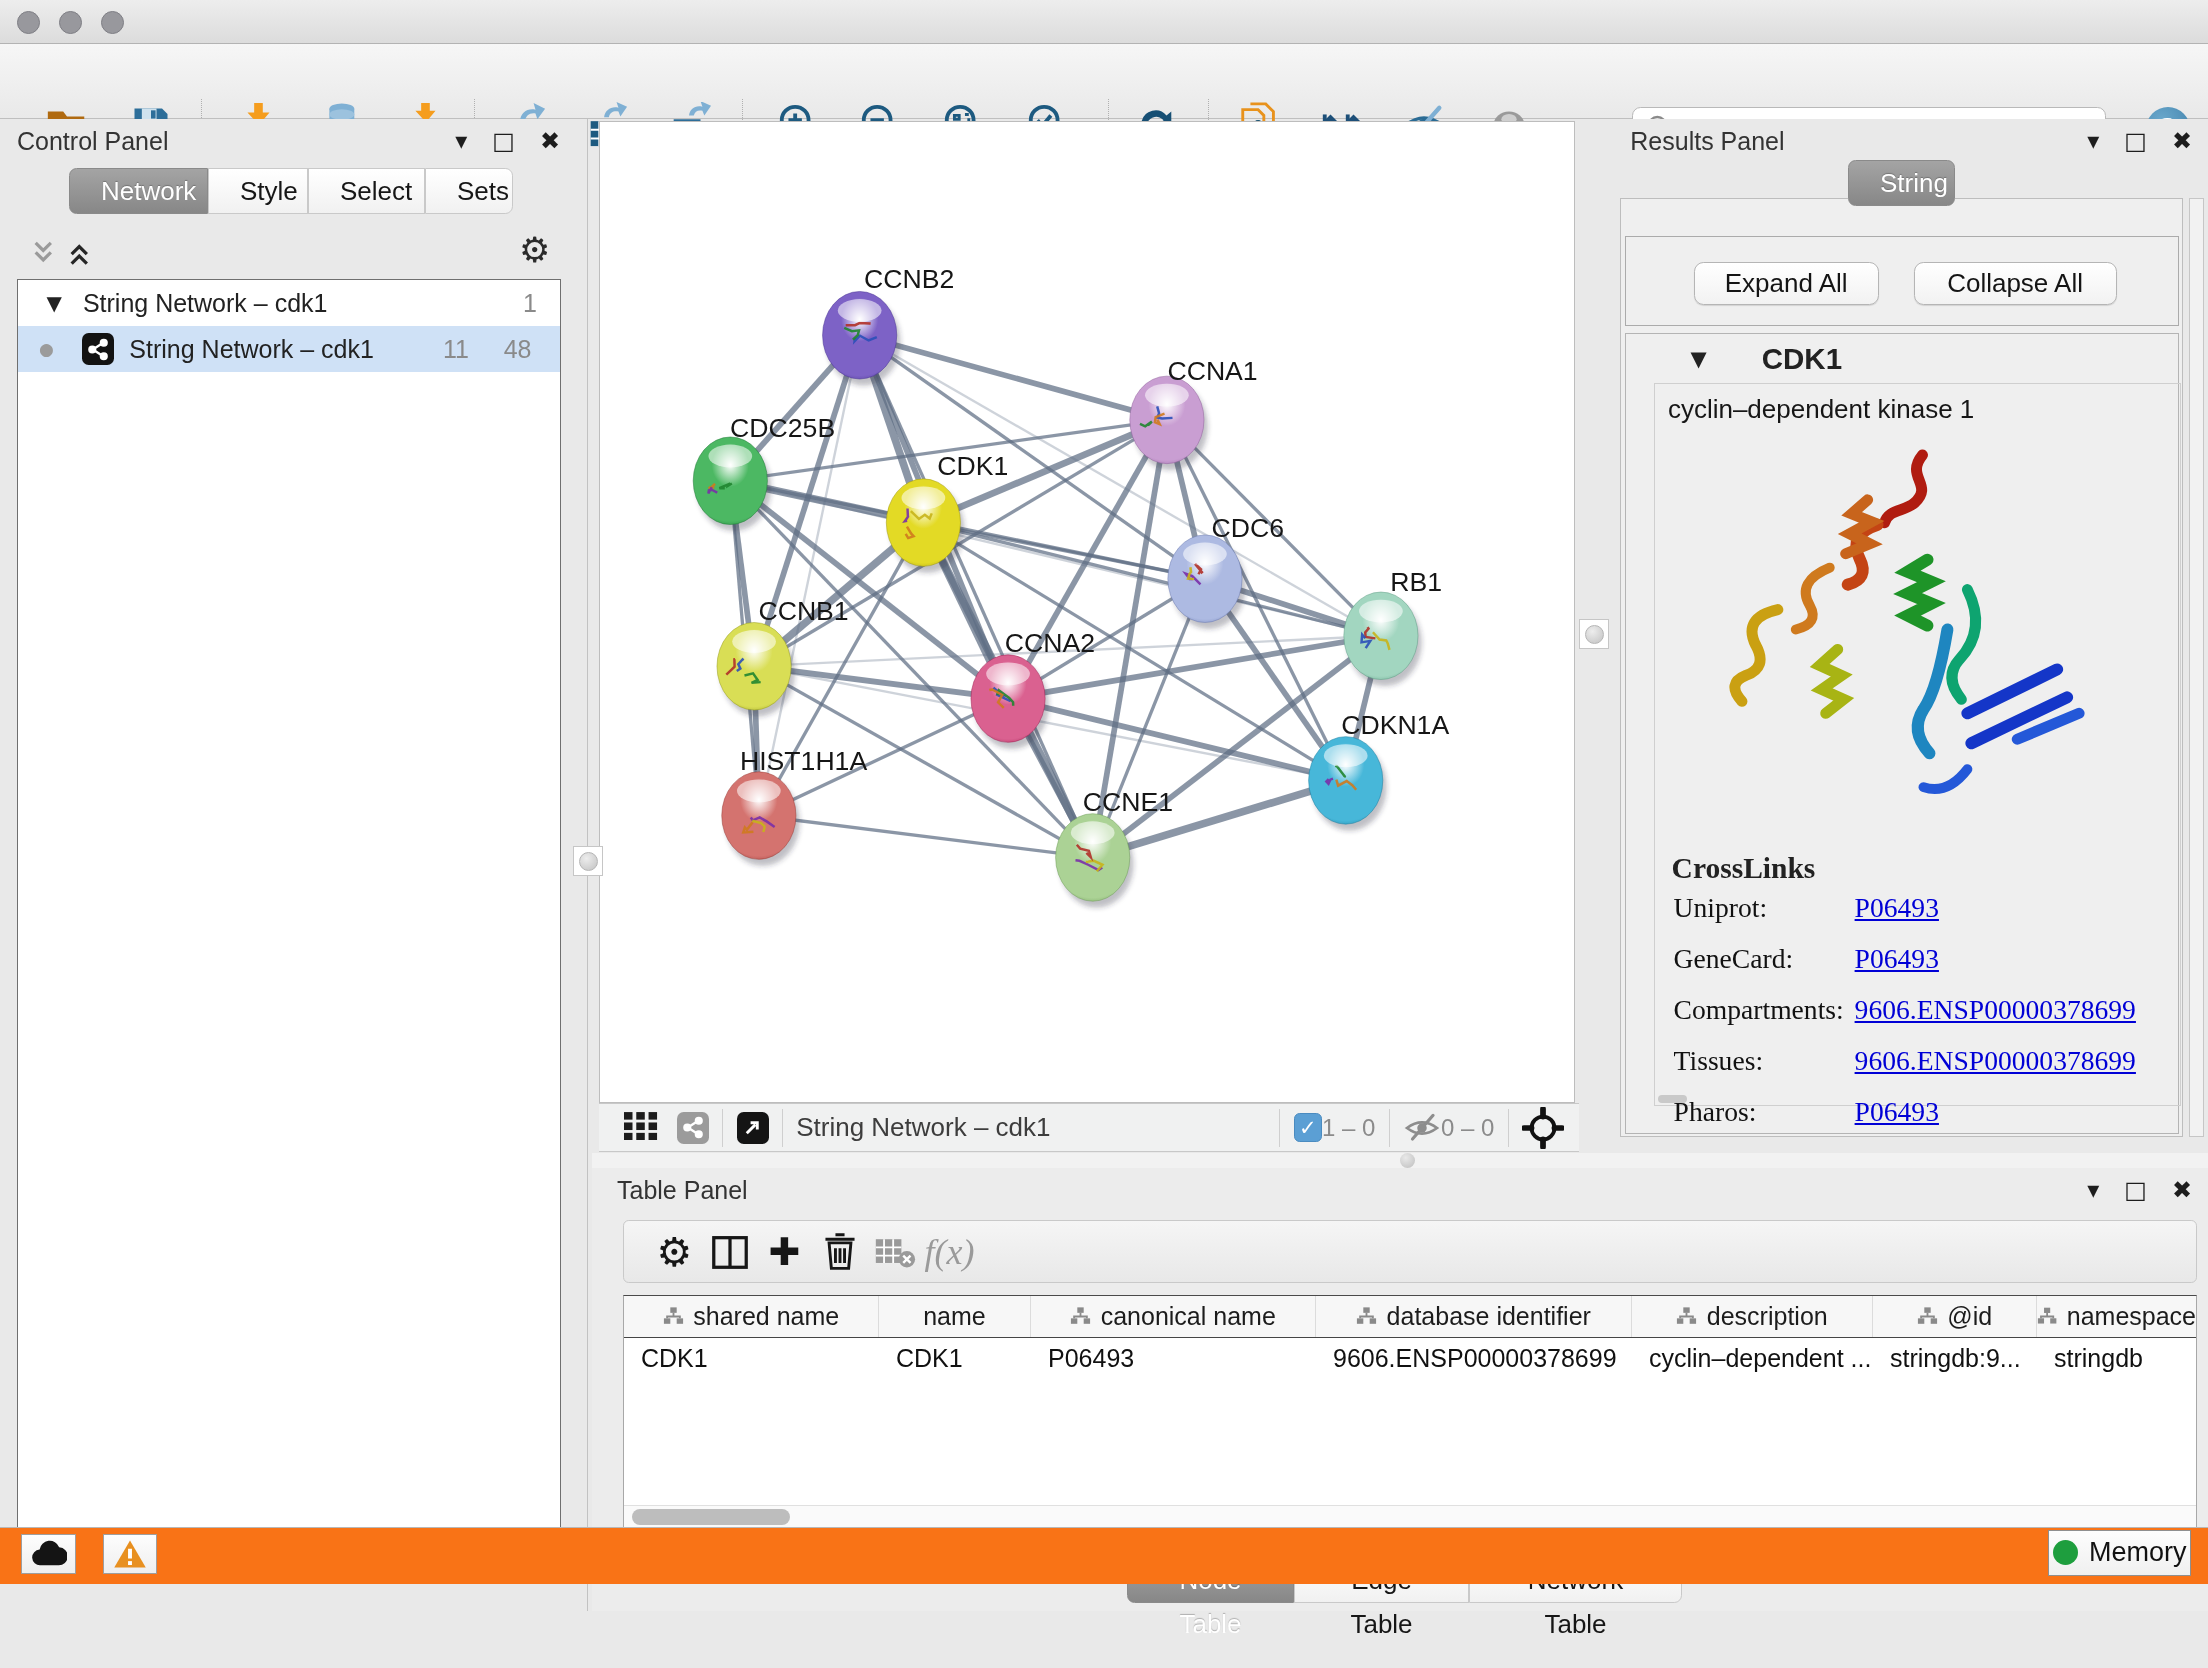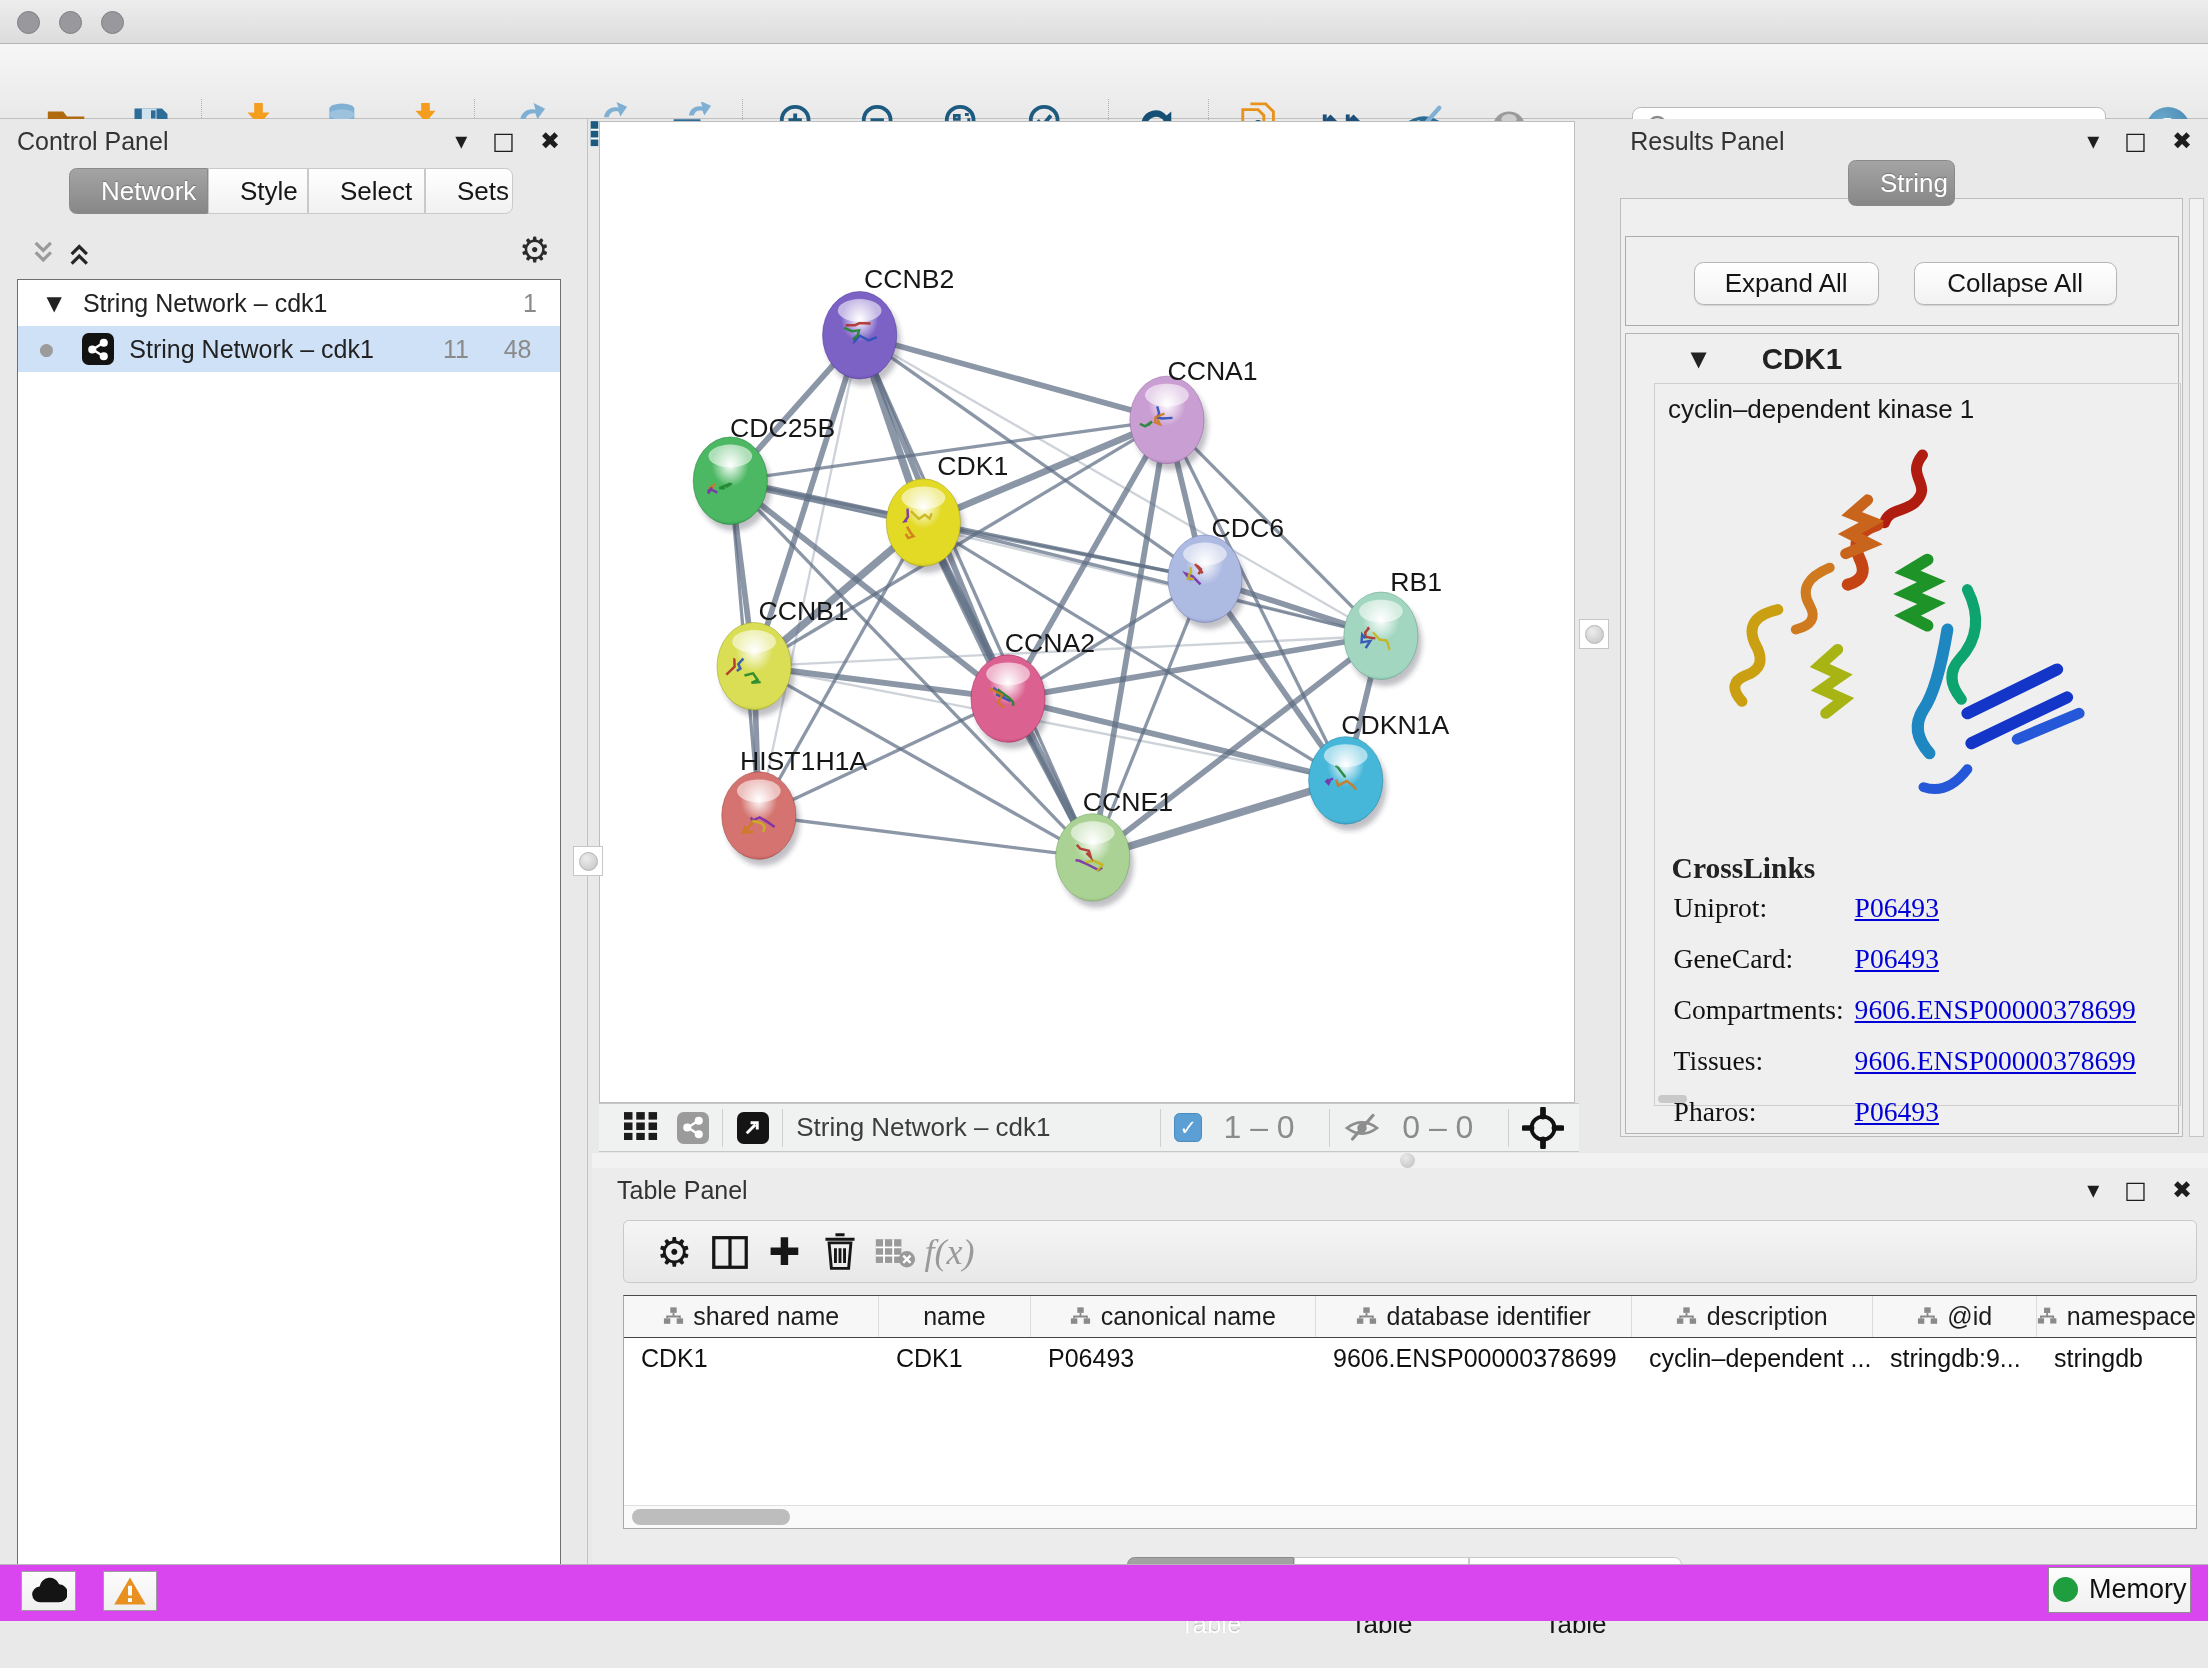--- a/index.html
+++ b/index.html
@@ -49,21 +49,21 @@
     align-items:center;justify-content:center}
   
   #net-canvas{position:absolute;left:599px;top:121px;width:976px;height:982px;
     background:#fff;border:1px solid #bdbdbd}
   #net-footer{position:absolute;left:599px;top:1103px;width:980px;height:49px;
     background:#f0f1f1;border-top:1px solid #c8c8c8;border-bottom:1px solid #c8c8c8;
     display:flex;align-items:center}
   .fsep{width:0;height:38px;border-left:1px solid #cfcfcf;margin:0 13.3px}
   .checkbox{width:28.5px;height:28.5px;border-radius:5.7px;background:#5b9fd4;border:1px solid #4a8bc0;
     color:#fff;font-size:21px;font-weight:bold;display:flex;align-items:center;justify-content:center}
-  .cnt{font-size:32px;color:#8b8b8b;margin:0 21px}
+  .cnt{font-size:24px;color:#8b8b8b;margin:0 0}
   .handle{position:absolute;width:30px;height:30px;background:#fff;border:1px solid #c6c6c6;
     display:flex;align-items:center;justify-content:center}
   .handle i{width:19px;height:19px;border-radius:50%;
     background:radial-gradient(circle at 38% 32%,#ededed,#c2c2c2);border:1px solid #b5b5b5}
   #hsplit{position:absolute;left:592px;top:1153px;width:1617px;height:15px;background:#f2f2f2}
   #hsplit i{position:absolute;left:808px;top:0;width:15px;height:15px;border-radius:50%;
     background:radial-gradient(circle at 38% 32%,#e9e9e9,#bdbdbd)}
   
   #results-panel{position:absolute;left:1617px;top:119px;width:592px;height:1034px;background:#e9e9e9}
   #rp-box{position:absolute;left:2.9px;top:79px;width:563px;height:939px;
@@ -87,21 +87,21 @@
   #tp-head{display:flex;height:42px;background:#f7f7f7;border-bottom:1.9px solid #454545;font-size:25px}
   .th{display:flex;align-items:center;justify-content:center;gap:9.5px;border-right:1px solid #dcdcdc;
     color:#1c1c1c;overflow:hidden;white-space:nowrap}
   #tp-row{display:flex;height:40px;font-size:25px;align-items:center}
   .td{padding-left:17px;overflow:hidden;white-space:nowrap;color:#111}
   #tp-scrolltrack{position:absolute;left:0;bottom:0;width:100%;height:23px;background:#fafafa;
     border-top:1px solid #e0e0e0}
   #tp-scrollthumb{position:absolute;left:7.6px;top:2.9px;width:158px;height:16px;border-radius:8.6px;background:#bdbdbd}
   #tp-tabs{position:absolute;left:535px;top:389px;display:flex}
   
-  #statusbar{position:absolute;left:0;top:1564px;width:2208px;height:57px;background:#d946ef;
+  #statusbar{position:absolute;left:0;top:1527px;width:2208px;height:57px;background:#f97316;
     border-top:1px solid #b8b8b8}
   .sbtn{position:absolute;top:5.7px;height:40px;background:linear-gradient(#fdfdfd,#efefef);
     border:1.9px solid #9e9e9e;display:flex;align-items:center;justify-content:center}
   #memorybtn{position:absolute;left:2048px;top:1.9px;width:143px;height:46px;
     background:linear-gradient(#fdfdfd,#f0f0f0);border:1.9px solid #8f8f8f;display:flex;
     align-items:center;justify-content:center;gap:11.4px;font-size:27px;color:#111}
   #memorybtn i{width:25px;height:25px;border-radius:50%;background:#1e9e3e;display:inline-block}
   .glyph{font-family:"DejaVu Sans",sans-serif}
 </style>
 </head>

